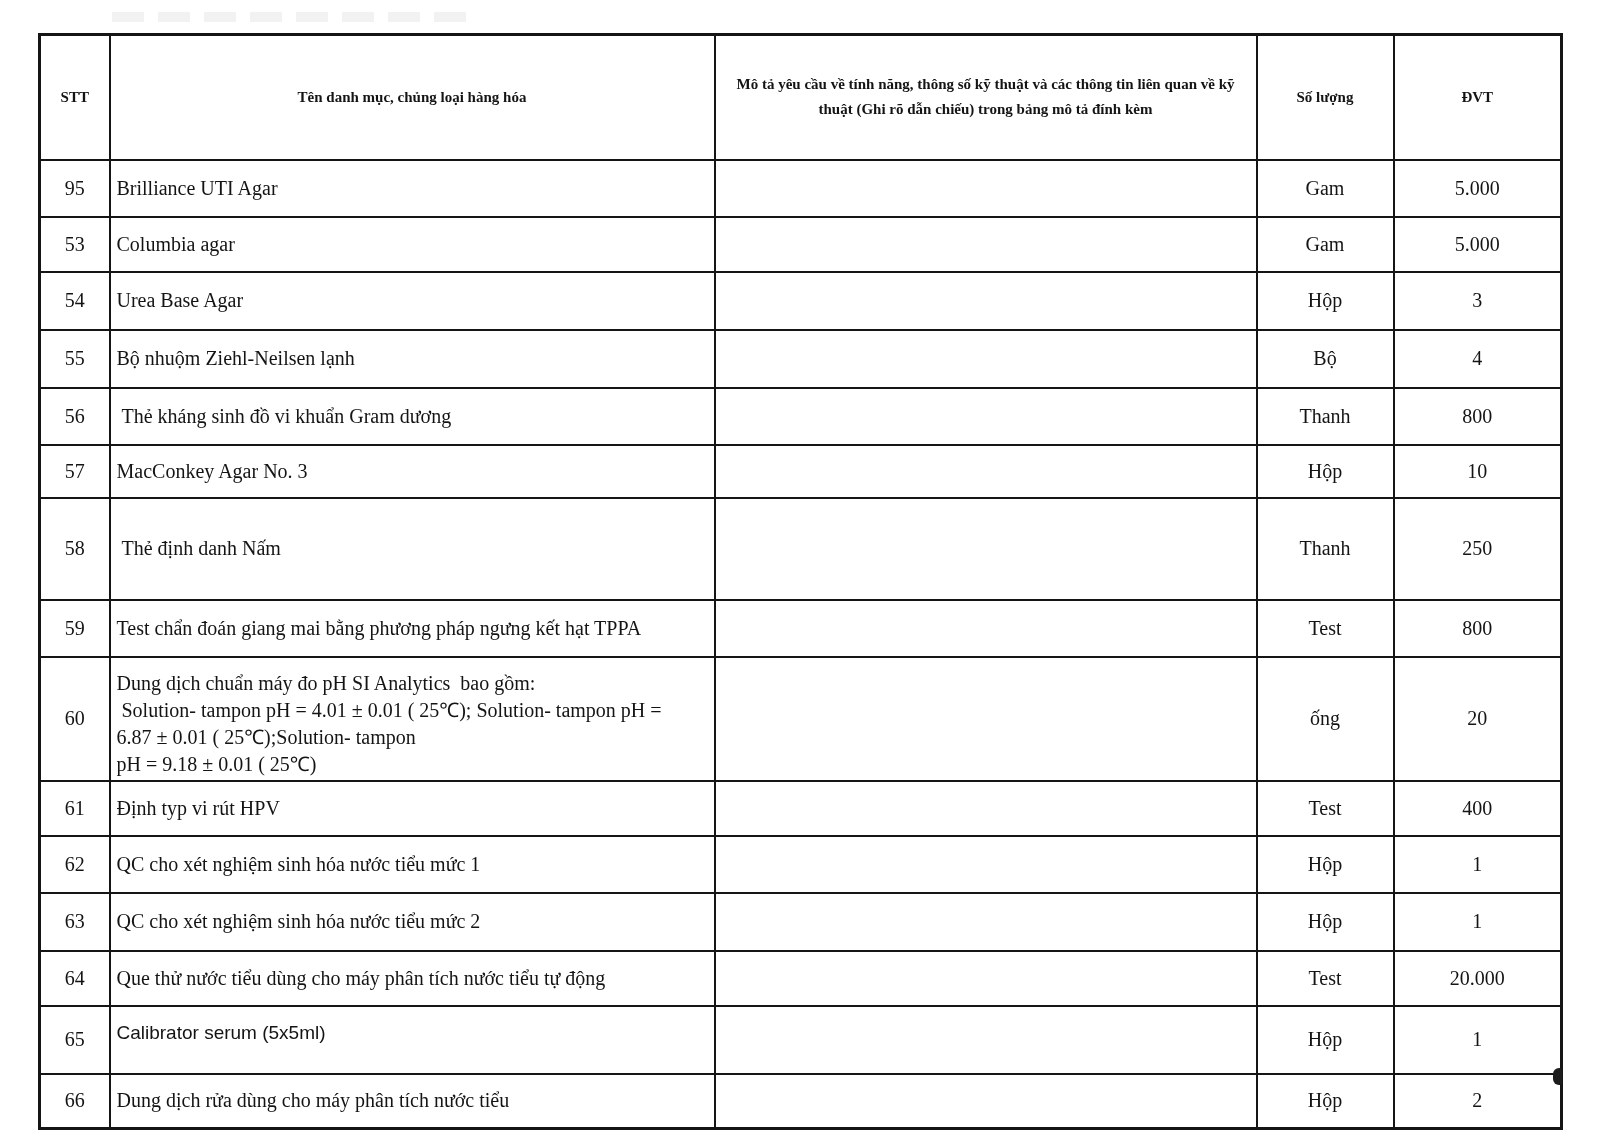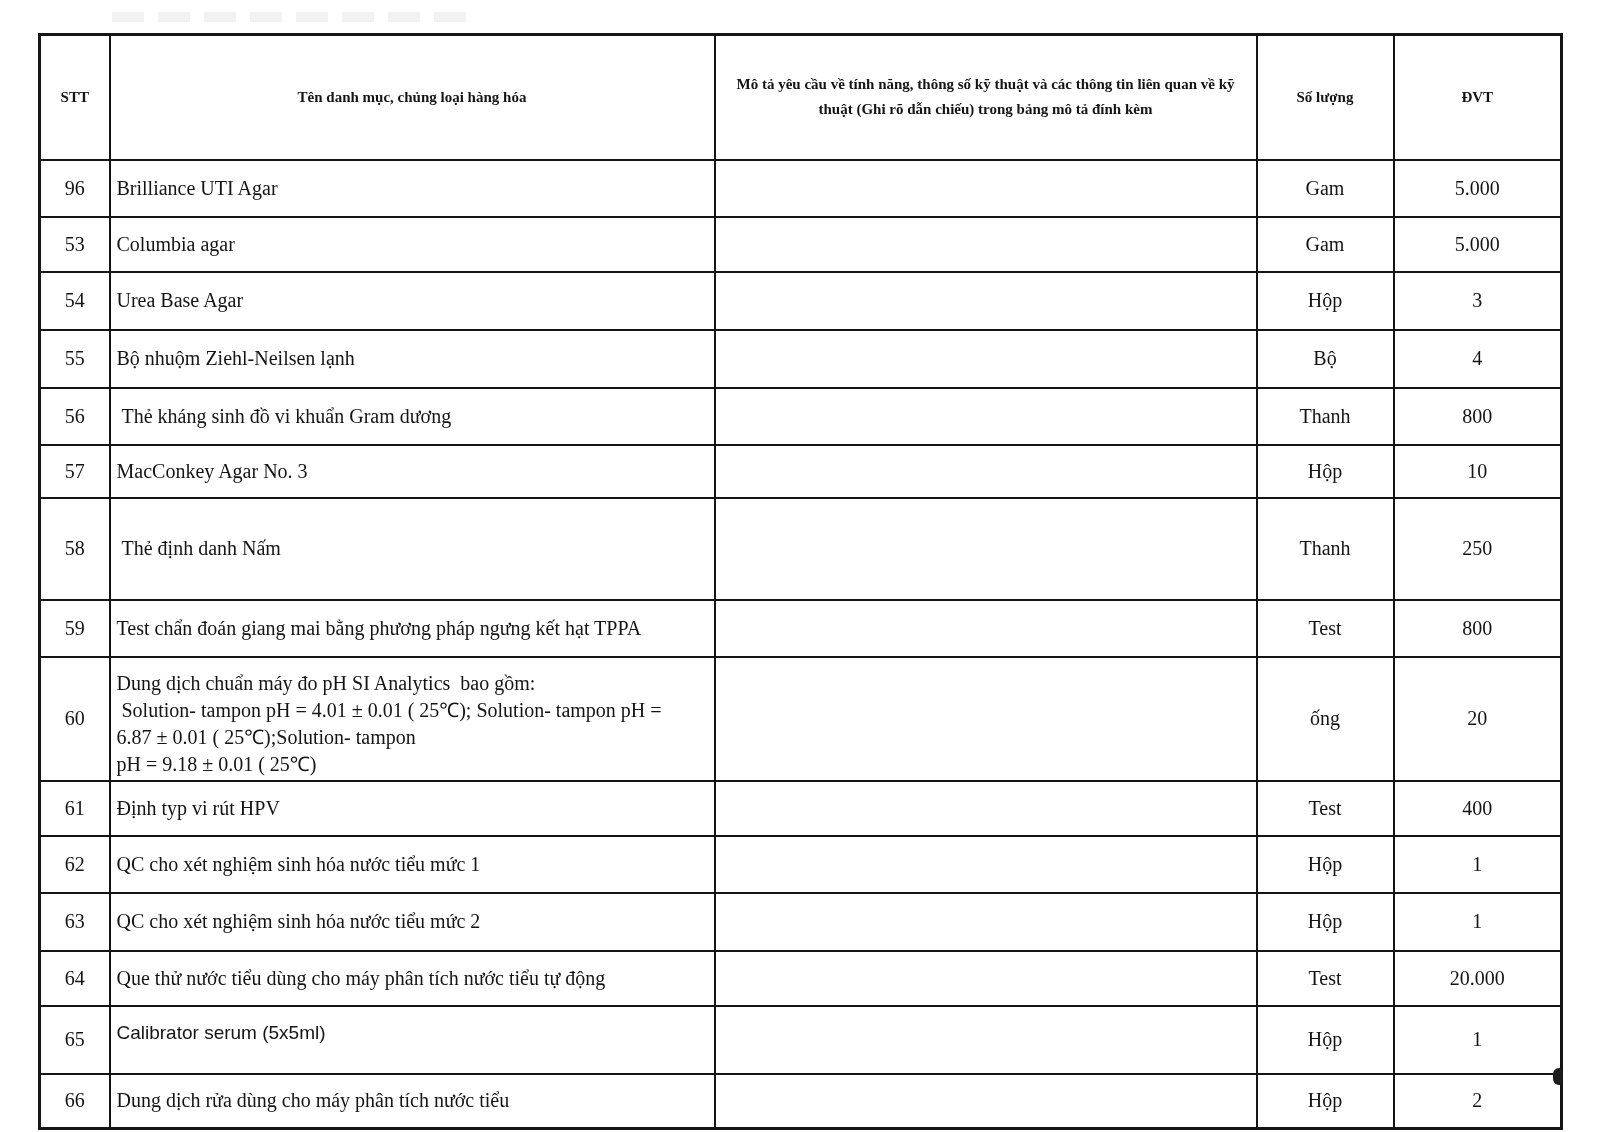--- a/index.html
+++ b/index.html
@@ -105,21 +105,21 @@
     <tbody>
         <tr style="height:125px">
       <th class="hdr">STT</th>
       <th class="hdr">Tên danh mục, chủng loại hàng hóa</th>
       <th class="hdr">Mô tả yêu cầu về tính năng, thông số kỹ thuật và các thông tin liên quan về kỹ thuật (Ghi rõ dẫn chiếu) trong bảng mô tả đính kèm</th>
       <th class="hdr">Số lượng</th>
       <th class="hdr">ĐVT</th>
     </tr>
 
     <tr style="height:57px">
-      <td class="cell-stt">96</td>
+      <td class="cell-stt">95</td>
       <td class="cell-name">Brilliance UTI Agar</td>
       <td class="cell-desc"></td>
       <td class="cell-qty">Gam</td>
       <td class="cell-unit">5.000</td>
     </tr>
 
     <tr style="height:55px">
       <td class="cell-stt">53</td>
       <td class="cell-name">Columbia agar</td>
       <td class="cell-desc"></td>

